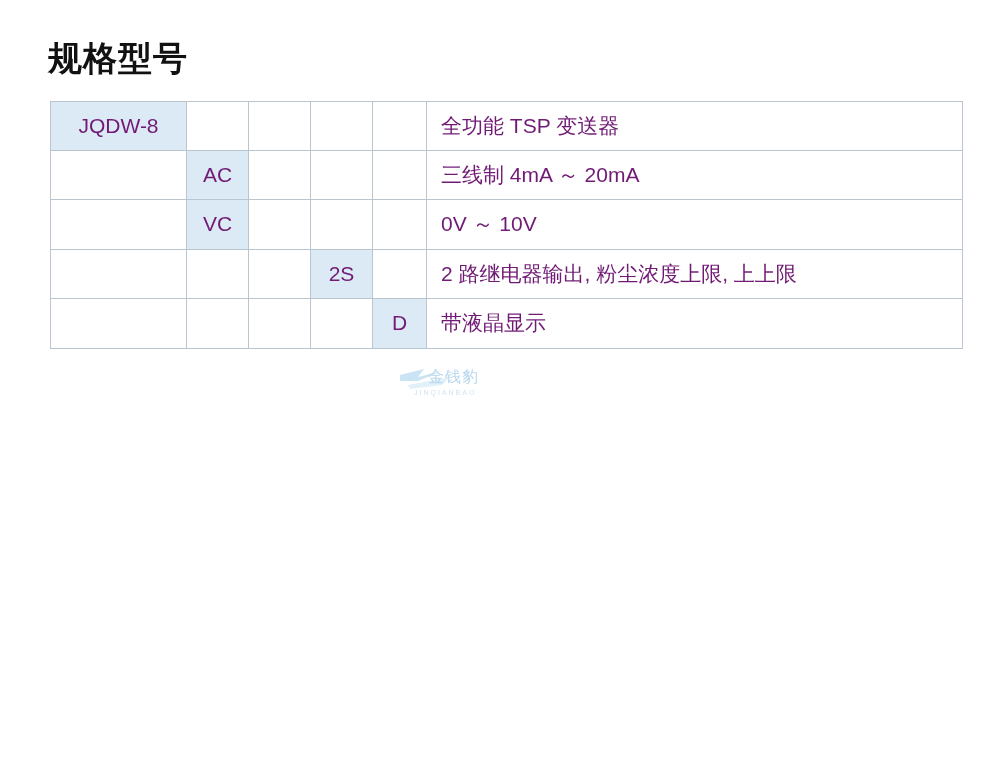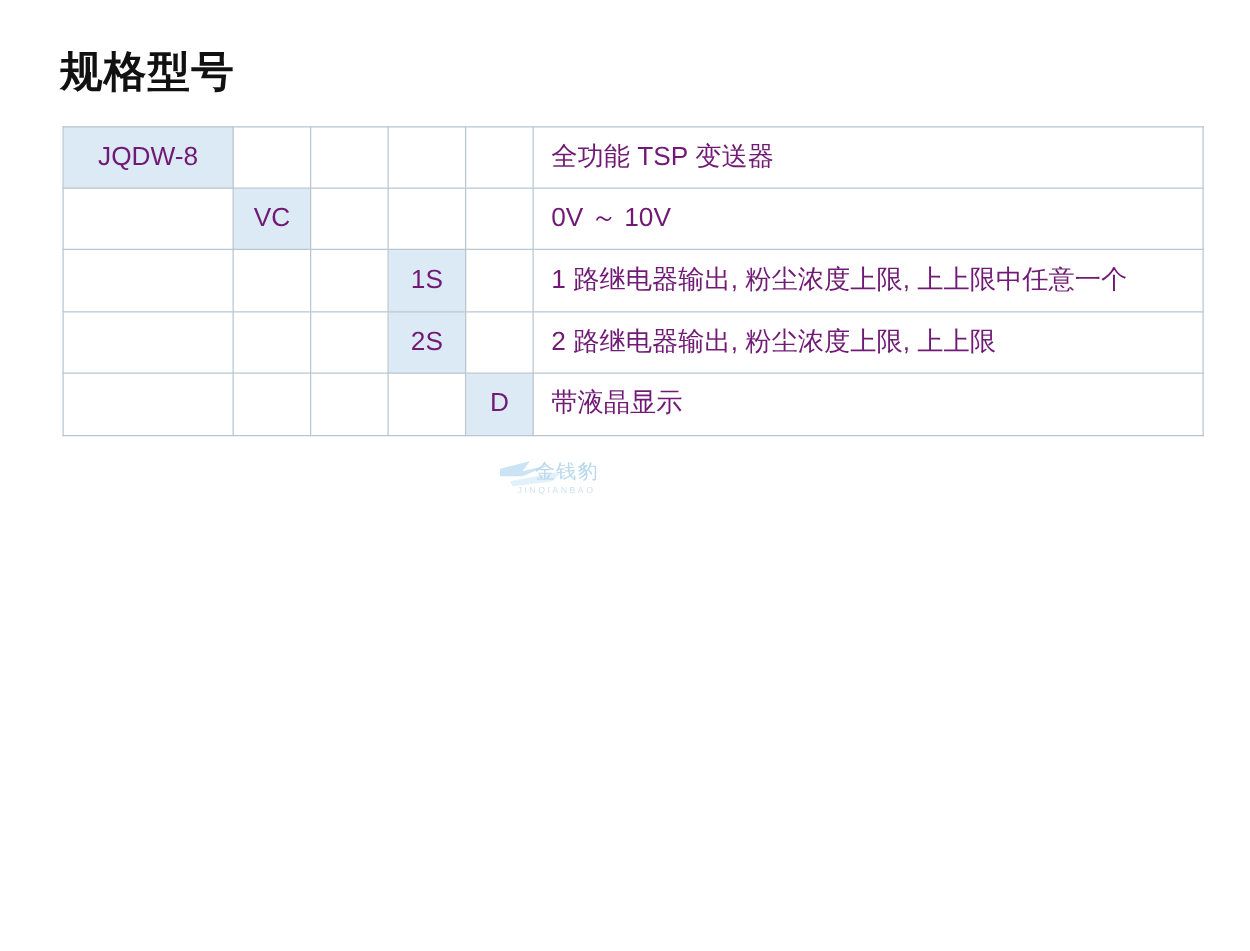--- a/index.html
+++ b/index.html
@@ -138,20 +138,40 @@
             <div class="cell-pad">&nbsp;</div>
           </td>
         <td class="blank-cell">
             <div class="cell-pad">&nbsp;</div>
           </td>
         <td class="desc-cell">
             <div class="cell-pad">全功能 TSP 变送器</div>
           </td>
       </tr>
 
+      <tr>
+        <td class="blank-cell">
+            <div class="cell-pad">&nbsp;</div>
+          </td>
+        <td class="code-cell">
+            <div class="cell-pad">AC</div>
+          </td>
+        <td class="blank-cell">
+            <div class="cell-pad">&nbsp;</div>
+          </td>
+        <td class="blank-cell">
+            <div class="cell-pad">&nbsp;</div>
+          </td>
+        <td class="blank-cell">
+            <div class="cell-pad">&nbsp;</div>
+          </td>
+        <td class="desc-cell">
+            <div class="cell-pad">三线制 4mA ～ 20mA</div>
+          </td>
+      </tr>
 
 
       <tr>
         <td class="blank-cell">
             <div class="cell-pad">&nbsp;</div>
           </td>
         <td class="code-cell">
             <div class="cell-pad">VC</div>
           </td>
         <td class="blank-cell">
@@ -164,40 +184,20 @@
             <div class="cell-pad">&nbsp;</div>
           </td>
         <td class="desc-cell">
             <div class="cell-pad">0V ～ 10V</div>
           </td>
       </tr>
 
 
 
 
-      <tr>
-        <td class="blank-cell">
-            <div class="cell-pad">&nbsp;</div>
-          </td>
-        <td class="blank-cell">
-            <div class="cell-pad">&nbsp;</div>
-          </td>
-        <td class="blank-cell">
-            <div class="cell-pad">&nbsp;</div>
-          </td>
-        <td class="code-cell">
-            <div class="cell-pad">1S</div>
-          </td>
-        <td class="blank-cell">
-            <div class="cell-pad">&nbsp;</div>
-          </td>
-        <td class="desc-cell">
-            <div class="cell-pad">1 路继电器输出, 粉尘浓度上限, 上上限中任意一个</div>
-          </td>
-      </tr>
 
       <tr>
         <td class="blank-cell">
             <div class="cell-pad">&nbsp;</div>
           </td>
         <td class="blank-cell">
             <div class="cell-pad">&nbsp;</div>
           </td>
         <td class="blank-cell">
             <div class="cell-pad">&nbsp;</div>

